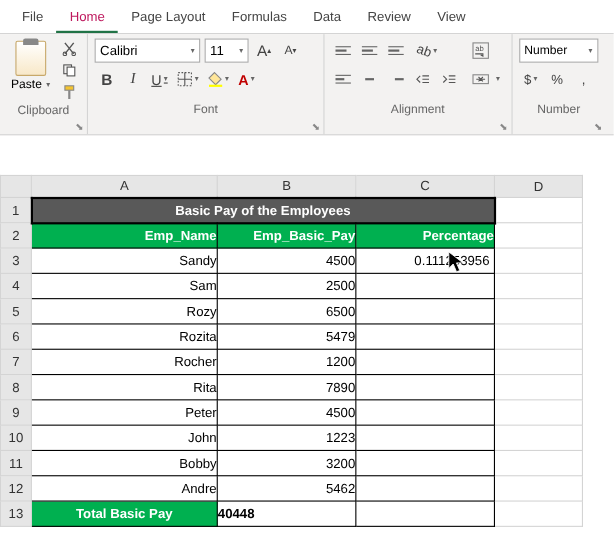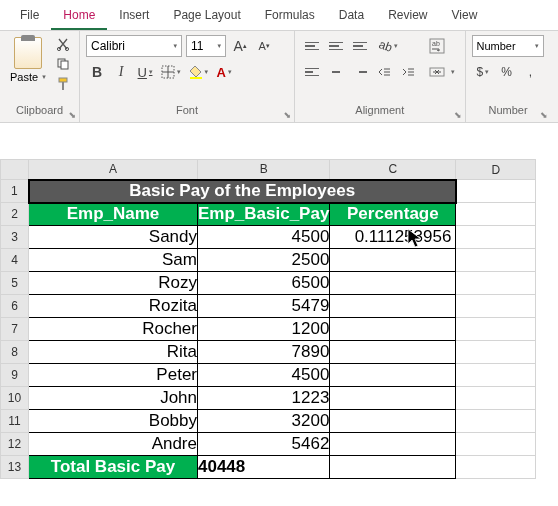--- a/index.html
+++ b/index.html
@@ -5,21 +5,21 @@
   * { box-sizing: border-box; margin: 0; padding: 0; }
   body { font-family: 'Segoe UI', Tahoma, sans-serif; font-size: 12px; background: #fff; overflow: hidden; width: 558px; height: 506px; }
   
   
   .menubar { display: flex; background: #fff; border-bottom: 1px solid #d4d4d4; padding: 2px 8px 0; }
   .menu-item { padding: 6px 12px; cursor: pointer; color: #444; }
   .menu-item.active { color: #be185d; border-bottom: 2px solid #217346; background: #fff; }
   
   
   .ribbon { display: flex; background: #f3f2f1; border-bottom: 1px solid #d4d4d4; height: 92px; }
-  .ribbon-group { border-right: 1px solid #d4d4d4; padding: 4px 6px 4px; display: flex; flex-direction: column; justify-content: space-between; }
+  .ribbon-group { border-right: 1px solid #d4d4d4; padding: 4px 6px 14px; display: flex; flex-direction: column; justify-content: space-between; }
   .ribbon-group-label { text-align: center; font-size: 11px; color: #666; padding: 2px 0; }
   .ribbon-group-body { display: flex; align-items: flex-start; gap: 4px; flex: 1; }
   
   
   .clipboard-body { display: flex; gap: 4px; }
   .paste-btn { display: flex; flex-direction: column; align-items: center; padding: 2px 4px; cursor: pointer; }
   .paste-icon { width: 28px; height: 32px; background: linear-gradient(#fff,#f8e8c8); border: 1px solid #c8a868; border-radius: 2px; position: relative; }
   .paste-icon::before { content: ''; position: absolute; top: -3px; left: 6px; width: 14px; height: 6px; background: #888; border-radius: 2px 2px 0 0; }
   .paste-label { font-size: 11px; margin-top: 2px; display: flex; align-items: center; gap: 2px; }
   .small-icons { display: flex; flex-direction: column; gap: 2px; }
@@ -56,44 +56,43 @@
   .corner-arrow { font-size: 9px; color: #888; position: absolute; bottom: 2px; right: 3px; cursor: pointer; }
   .ribbon-group { position: relative; }
   
   
   .sheet-area { position: relative; margin-top: 36px; }
   .grid { border-collapse: collapse; }
   .grid th, .grid td { border: 1px solid #d4d4d4; }
   .colhead th { background: #e6e6e6; font-weight: normal; color: #333; text-align: center; height: 20px; font-size: 12px; }
   .colhead th.corner { width: 28px; background: #e6e6e6; }
   .rowhead { background: #e6e6e6; text-align: center; font-weight: normal; color: #333; width: 28px; font-size: 12px; }
-  .grid td { height: 23px; background: #fff; font-size: 17px; margin-left: 12px; }
+  .grid td { height: 23px; background: #fff; font-size: 12px; margin-left: 12px; }
   
   .col-A { width: 169px; }
   .col-B { width: 126px; }
   .col-C { width: 126px; }
   .col-D { width: 80px; }
   
   
   .title-cell { background: #595959 !important; color: #fff; font-weight: bold; text-align: center; border: 2px solid #000 !important; }
-  .header-cell { background: #00b050 !important; color: #fff; font-weight: bold; text-align: center; border: 1px solid #000 !important; }
+  .header-cell { background: #00b050 !important; color: #fff; font-weight: bold; text-align: right; border: 1px solid #000 !important; }
   .data-cell { text-align: right; border: 1px solid #000 !important; }
   .total-label { background: #00b050 !important; color: #fff; font-weight: bold; text-align: center; border: 1.5px solid #000 !important; }
   .total-val { font-weight: bold; text-align: left; border: 1.5px solid #000 !important; }
   .perc-cell { text-align: right; padding-right: 4px; border: 1px solid #000 !important; }
   
   .cursor-ptr { position: absolute; pointer-events: none; }
 </style>
 </head>
 <body>
 
 <div class="menubar">
   <div class="menu-item">File</div>
   <div class="menu-item active">Home</div>
-  <div class="menu-item">Insert</div>
   <div class="menu-item">Page Layout</div>
   <div class="menu-item">Formulas</div>
   <div class="menu-item">Data</div>
   <div class="menu-item">Review</div>
   <div class="menu-item">View</div>
 </div>
 
 <div class="ribbon">
 
   <div class="ribbon-group" style="min-width:80px;">

